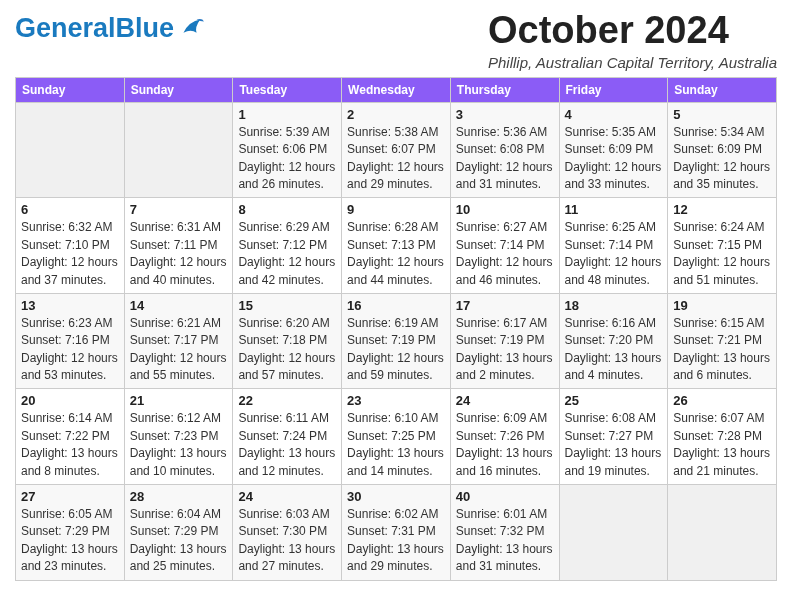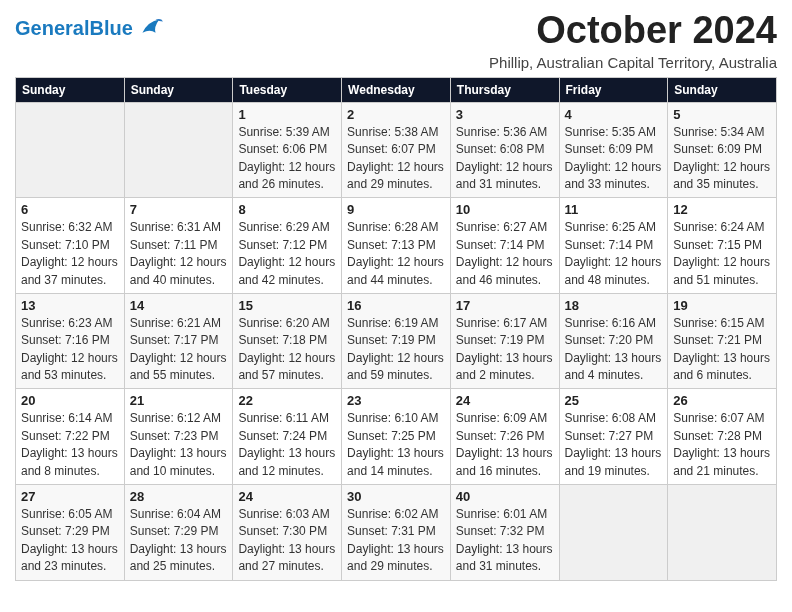--- a/index.html
+++ b/index.html
@@ -15,54 +15,54 @@
       align-items: flex-start;
       justify-content: space-between;
       margin-bottom: 6px;
     }
     .logo {
       display: flex;
       align-items: center;
       margin-top: 4px;
     }
     .logo-text {
-      font-size: 20px;
+      font-size: 27px;
       font-weight: bold;
       color: #333;
       line-height: 1;
     }
     .logo-text span {
       color: #1a7abf;
     }
     .logo-bird {
       width: 28px;
       height: 28px;
       margin-left: 2px;
     }
     .title-area {
-      text-align: right;
     }
     .month-title {
       font-size: 38px;
       font-weight: bold;
       color: #222;
       line-height: 1.1;
     }
     .subtitle {
       font-size: 15px;
       color: #444;
       margin-top: 2px;
+      font-style: italic;
     }
     table {
       width: 100%;
       border-collapse: collapse;
       font-size: 10.5px;
     }
     thead th {
-      background-color: #0f172a;
+      background-color: #8b5cf6;
       color: #fff;
       font-weight: bold;
       text-align: left;
       padding: 5px 6px;
       font-size: 12px;
       border: 1px solid #ccc;
     }
     tbody td {
       border: 1px solid #ccc;
       vertical-align: top;

